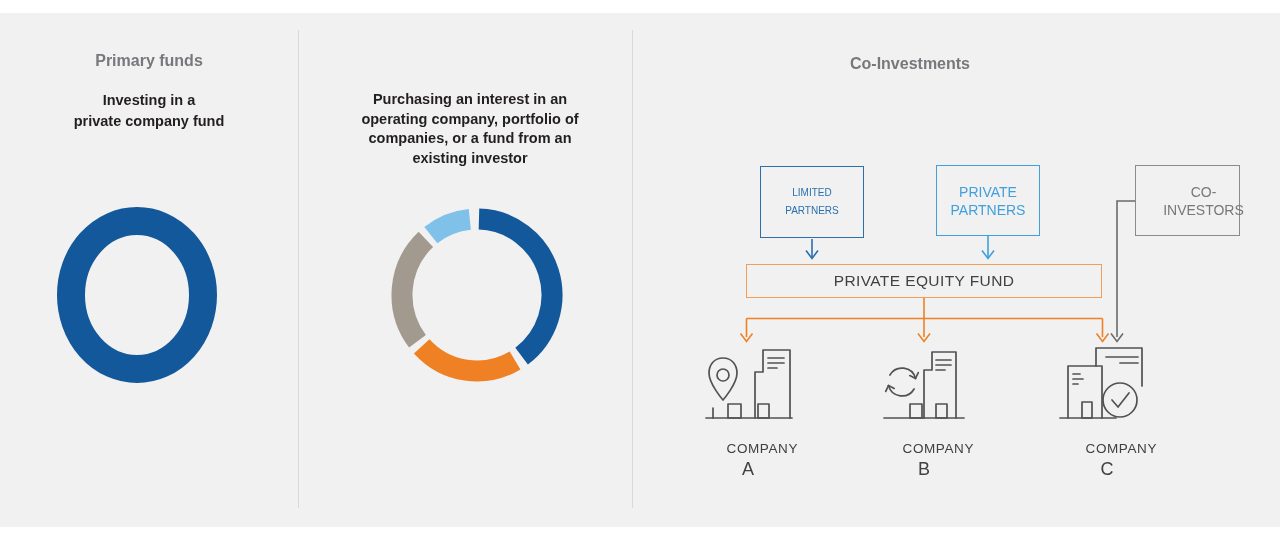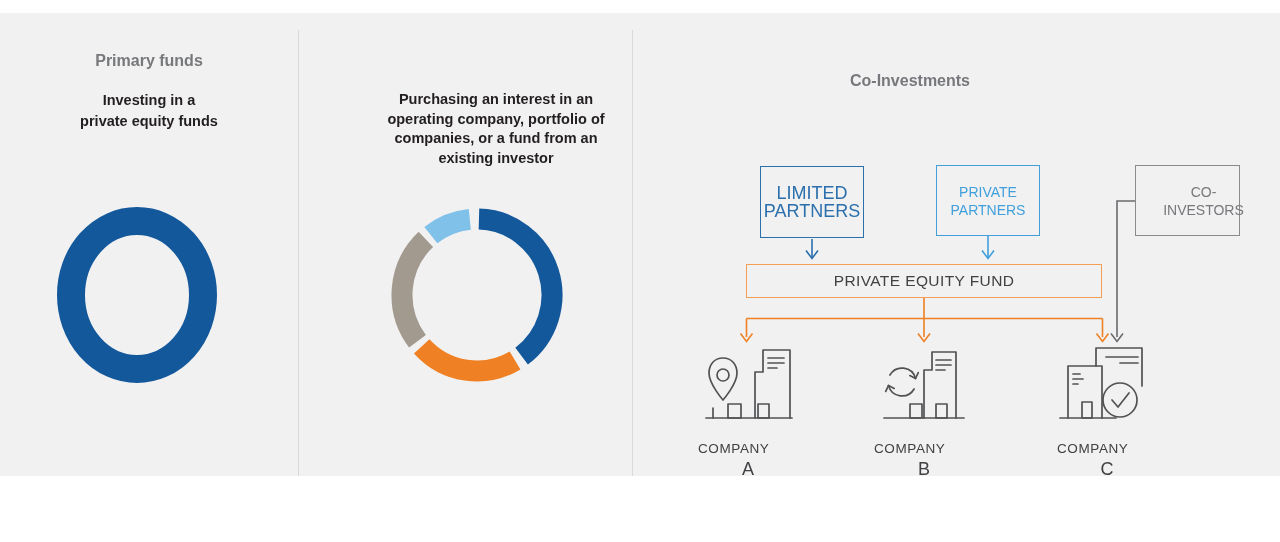--- a/index.html
+++ b/index.html
@@ -1,75 +1,75 @@
 <!DOCTYPE html>
 <html style="--band_bg: #f1f1f2; --divider: #d9d9da; --title_gray: #77787b; --text_black: #231f20; --navy: #14589c; --orange: #ef8023; --warm_gray: #a39a8f; --light_blue: #7fc1e8; --lp_blue: #2b6fad; --gp_blue: #41a0dc; --co_gray: #77787b; --co_border: #8a8b8d; --fund_border: #f49d56; --dark_label: #414042; --icon_stroke: #515254; --connector_gray: #6a6b6e;"><head>
 <meta charset="utf-8">
 <style>
   html,body{margin:0;padding:0;}
-  .canvas{position:relative;width:1280px;height:476px;background:#ffffff;overflow:hidden;
+  .canvas{position:relative;width:1280px;height:542px;background:#ffffff;overflow:hidden;
           font-family:"Liberation Sans",sans-serif;}
   .band{position:absolute;left:0;top:13px;width:1280px;height:514px;background:var(--band_bg);}
   .divider{position:absolute;top:30px;height:478px;width:1px;background:var(--divider);}
   .divider.d1{left:298px;} .divider.d2{left:632px;}
 
   .col-title{position:absolute;font-size:16px;font-weight:bold;color:var(--title_gray);
              text-align:center;white-space:pre-line;}
   .col-desc{position:absolute;font-size:14.5px;font-weight:bold;color:var(--text_black);
             line-height:20px;text-align:center;white-space:pre-line;}
 
   .t1{left:0;width:298px;top:52px;}
   .t2{left:298px;width:334px;top:52px;}
-  .t3{left:640px;width:540px;top:55px;margin-top:17px;}
+  .t3{left:640px;width:540px;top:55px;}
   .d1c{left:0;width:298px;top:90px;line-height:21px;}
-  .d2c{left:300px;width:340px;top:90px;line-height:19.5px;padding-left:26px;}
+  .d2c{left:300px;width:340px;top:90px;line-height:19.5px;}
   .d3c{left:640px;width:540px;top:95px;line-height:21px;}
 
   svg{position:absolute;overflow:visible;}
   .donut-primary{left:37px;top:195px;}
   .donut-secondary{left:377px;top:195px;}
 
   .flow-box{position:absolute;display:flex;align-items:center;justify-content:center;
             text-align:center;white-space:pre-line;background:transparent;box-sizing:border-box;}
   .lp-box{left:760px;top:166px;width:104px;height:72px;border:1.5px solid var(--lp_blue);
-          color:var(--lp_blue);font-size:18px;line-height:18px;}
+          color:var(--lp_blue);font-size:10px;line-height:18px;}
   .gp-box{left:936px;top:165px;width:104px;height:71px;border:1.5px solid var(--gp_blue);
           color:var(--gp_blue);font-size:14px;line-height:18px;}
   .co-box{left:1135px;top:165px;width:105px;height:71px;border:1.5px solid var(--co_border);
           color:var(--co_gray);font-size:14px;line-height:18px;padding-left:32px;}
   .pef-box{left:746px;top:264px;width:356px;height:34px;border:1.5px solid var(--fund_border);
            color:var(--dark_label);font-size:15.5px;letter-spacing:0.4px;}
 
   .connectors{left:0;top:0;}
   .connectors path{fill:none;stroke-width:1.6px;}
   .st-lp{stroke:var(--lp_blue);} .st-gp{stroke:var(--gp_blue);}
   .st-or{stroke:var(--orange);} .st-gr{stroke:var(--connector_gray);}
 
   .icon{left:0;top:342px;width:100px;height:84px;}
   .icon *{stroke:var(--icon_stroke);fill:none;stroke-width:1.7px;stroke-linecap:round;stroke-linejoin:round;}
   .icon .mask{fill:var(--band_bg);}
   .icon-a{left:700px;} .icon-b{left:874px;} .icon-c{left:1056px;}
 
-  .company-label{position:absolute;top:441px;width:100px;text-align:left;font-size:13.5px;
+  .company-label{position:absolute;top:441px;width:100px;text-align:right;font-size:13.5px;
                  letter-spacing:0.6px;color:var(--dark_label);}
   .company-letter{position:absolute;top:459px;width:100px;text-align:center;font-size:18px;
                   color:var(--dark_label);}
   .ca{left:698px;} .cb{left:874px;} .cc{left:1057px;}
 </style>
 </head>
 <body>
 
 <div class="canvas">
   <div class="band"></div>
   <div class="divider d1"></div>
   <div class="divider d2"></div>
 
   <div class="col-title t1">Primary funds</div>
   <div class="col-desc d1c">Investing in a
-private equity funds</div>
+private company fund</div>
   <svg class="donut-primary" width="200" height="200" viewBox="0 0 200 200">
       <ellipse cx="100" cy="100" rx="66" ry="74" fill="none" stroke="#14589c" stroke-width="28"></ellipse>
     </svg>
 
   <div class="col-desc d2c">Purchasing an interest in an
 operating company, portfolio of
 companies, or a fund from an
 existing investor</div>
   <svg class="donut-secondary" width="200" height="200" viewBox="0 0 200 200">
       <path d="M 101.9632711230905 24.026043301857655 A 75 76 0 0 1 144.6117090063506 161.09312140690852" fill="none" stroke="#14589c" stroke-width="21"></path>

